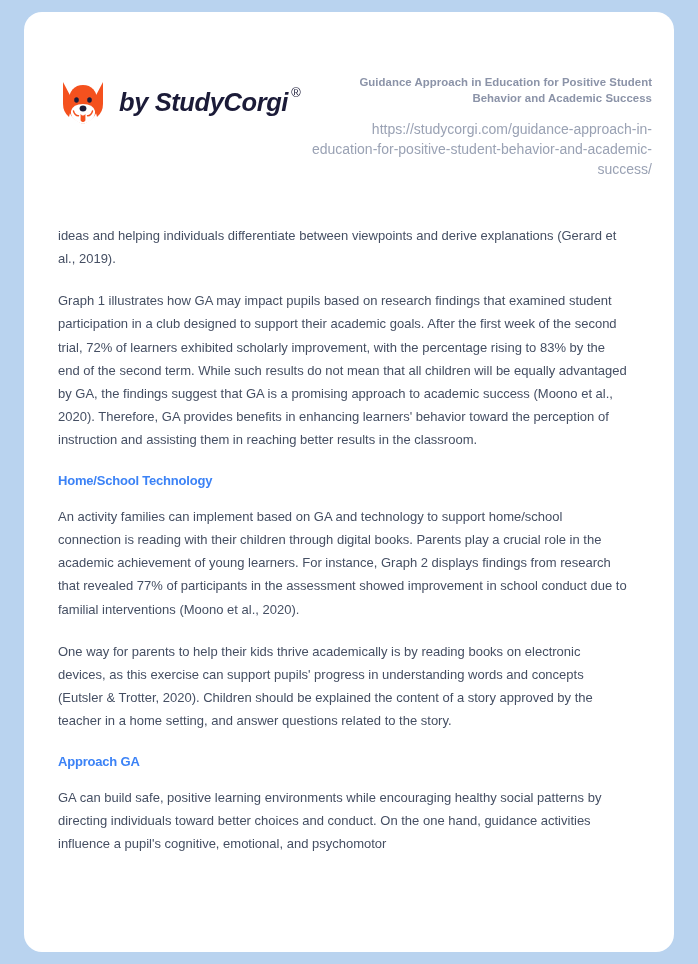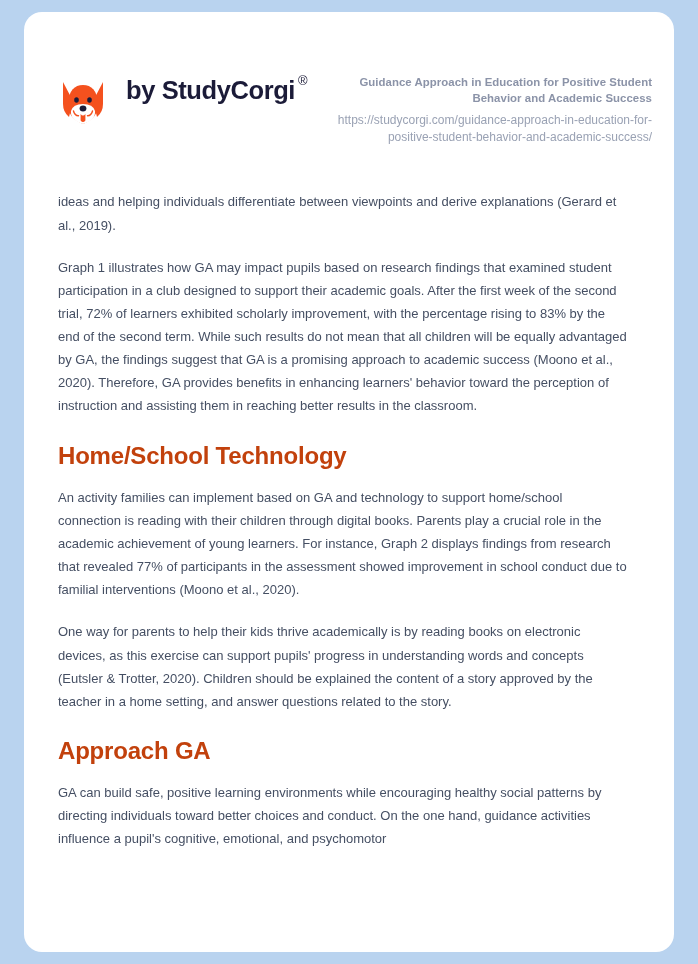--- a/index.html
+++ b/index.html
@@ -29,22 +29,24 @@
   
   .doc-header {
     display: flex;
     align-items: flex-start;
     justify-content: space-between;
     padding: 58px 22px 0 36px;
   }
 
   .brand {
     display: flex;
-    gap: 20px;
+    align-items: center;
+    gap: 13px;
     padding-top: 8px;
+    font-style: italic;
   }
 
   .brand-mark {
     width: 46px;
     height: 50px;
     flex: 0 0 auto;
     display: block;
   }
 
   .brand-wordmark {
@@ -76,42 +78,42 @@
   .doc-title {
     color: #8b93a8;
     font-size: 11.4px;
     font-weight: bold;
     line-height: 1.42;
     letter-spacing: 0.05px;
   }
 
   .doc-url {
     color: #9aa2b4;
-    font-size: 12px;
+    font-size: 14px;
     font-weight: normal;
     line-height: 1.42;
-    margin-top: 6px;
+    margin-top: 14px;
     word-break: break-word;
   }
 
   
   .doc-body {
     padding: 44px 46px 0 34px;
   }
 
   .doc-body p {
     color: #454f63;
     font-size: 13px;
     line-height: 1.78;
     margin-bottom: 19px;
   }
 
   .doc-body h2 {
-    color: #c2410c;
-    font-size: 24px;
+    color: #3b82f6;
+    font-size: 13px;
     font-weight: bold;
     line-height: 1.3;
     margin: 22px 0 15px 0;
     letter-spacing: -0.2px;
   }
 
   .doc-body p:last-child { margin-bottom: 12px; }
 </style>
 </head>
 <body>

